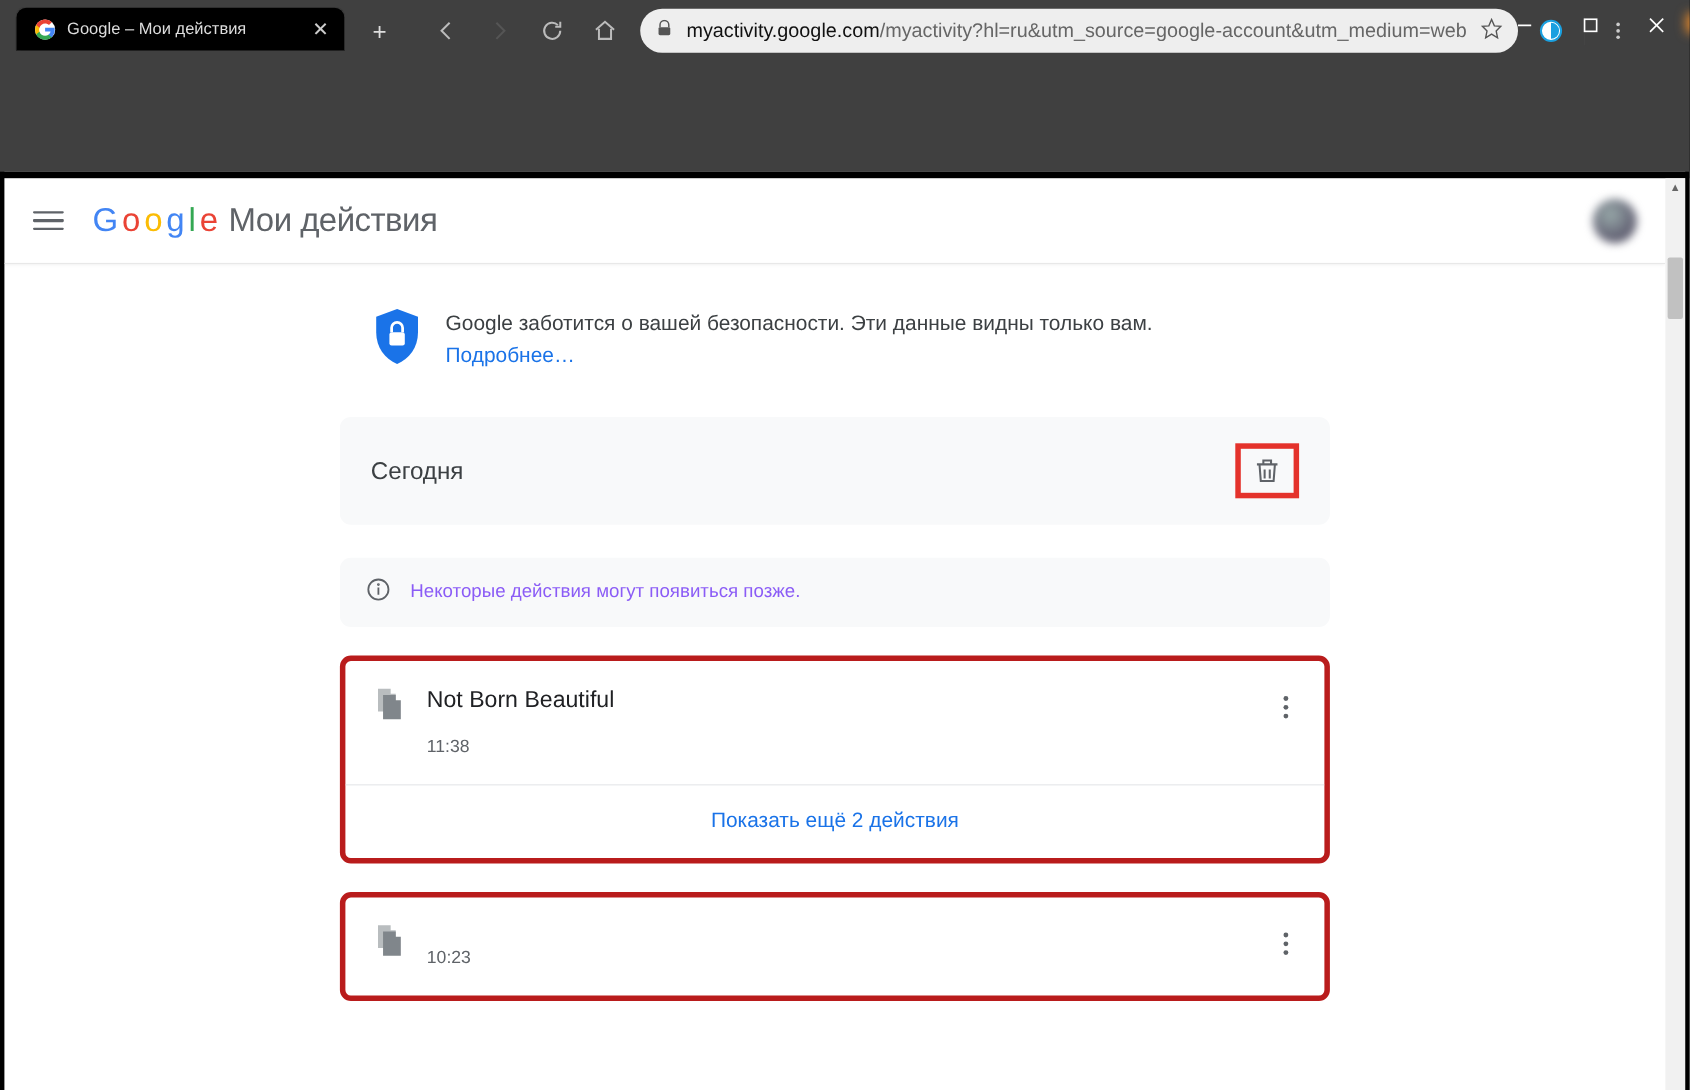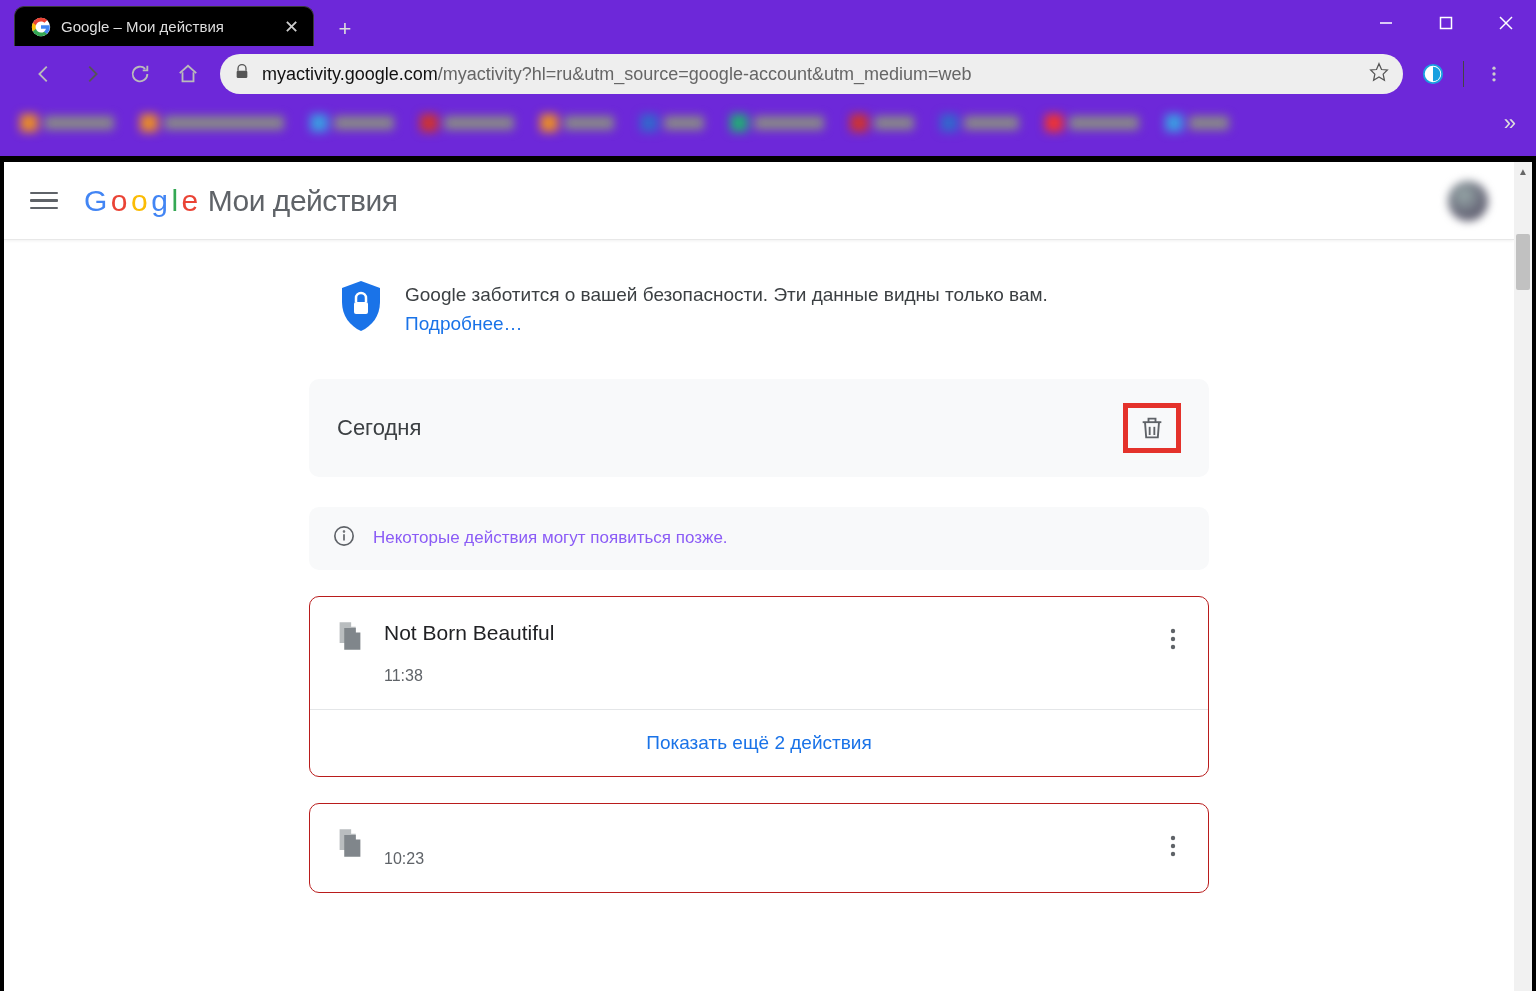--- a/index.html
+++ b/index.html
@@ -1,19 +1,19 @@
 <!DOCTYPE html>
 <html><head>
 <meta charset="utf-8">
 <style>
   * { margin: 0; padding: 0; box-sizing: border-box; font-family: Arial, "Segoe UI", Roboto, sans-serif; }
   html, body { width: 1536px; height: 991px; overflow: hidden; background: #000; }
 
   
-  .browser-chrome { background: #6d28d9; height: 156px; display: flex; flex-direction: column; }
+  .browser-chrome { background: #404040; height: 156px; display: flex; flex-direction: row; }
 
   .tabstrip { height: 46px; display: flex; align-items: flex-end; padding-left: 14px; }
   .tab {
     display: flex; align-items: center; gap: 10px;
     background: #000; color: #ddd; height: 40px;
     padding: 0 14px 0 16px; border-radius: 10px 10px 0 0;
     border: 1px solid #3a3a3a; border-bottom: none;
     min-width: 300px; font-size: 15px;
   }
   .tab .favicon { width: 20px; height: 20px; }
@@ -94,21 +94,21 @@
   .trash-wrap svg { width:28px; height:28px; stroke:#5f6368; stroke-width:1.6; fill:none; display:block; }
 
   .notice {
     margin-top: 30px; background:#f8f9fa; border-radius:10px;
     padding: 18px 24px; display:flex; align-items:center; gap:18px;
     color:#8b5cf6; font-size:17px;
   }
   .notice svg { width:22px; height:22px; stroke:#5f6368; stroke-width:1.8; fill:none; }
 
   .card {
-    margin-top: 26px; border:1px solid #b91c1c; border-radius:10px;
+    margin-top: 26px; border:5px solid #b91c1c; border-radius:10px;
     overflow:hidden; background:#fff;
   }
   .card-row { display:flex; align-items:flex-start; padding: 24px 26px; gap:20px; }
   .card-row .doc-icon svg { width:28px; height:30px; fill:#80868b; }
   .card-row .txt { flex:1; }
   .card-row .title { font-size:21px; color:#202124; font-weight:500; }
   .card-row .title .count { color:#5f6368; font-weight:400; font-size:18px; }
   .card-row .time { font-size:16px; color:#5f6368; margin-top:22px; }
   .card-row .kebab { cursor:pointer; padding:6px; }
   .card-row .kebab svg { width:6px; height:24px; fill:#5f6368; }

